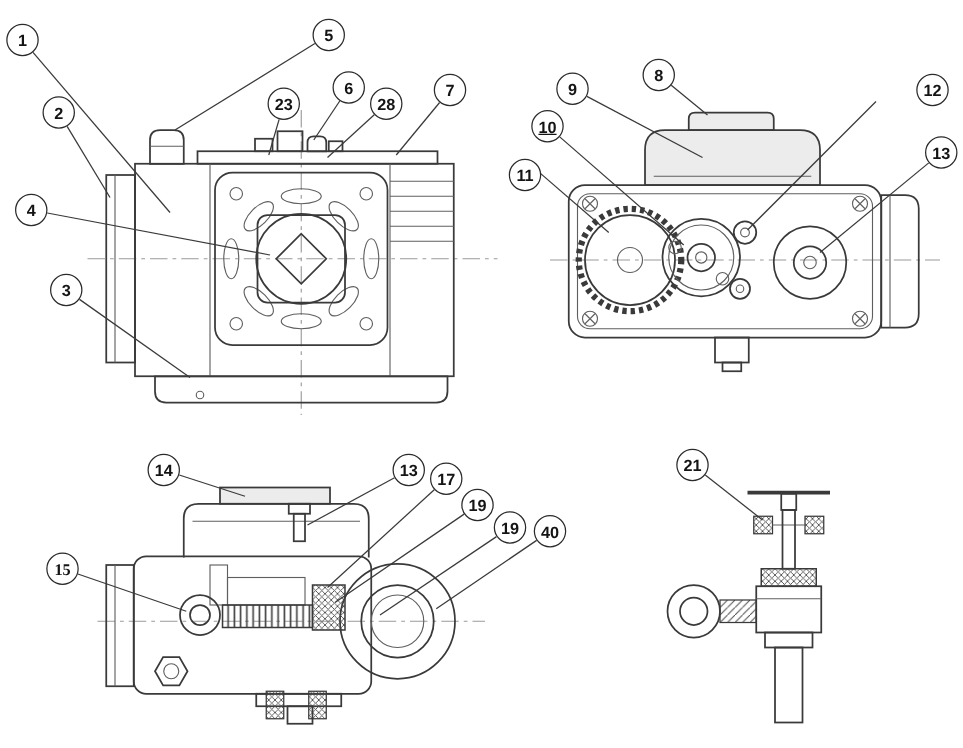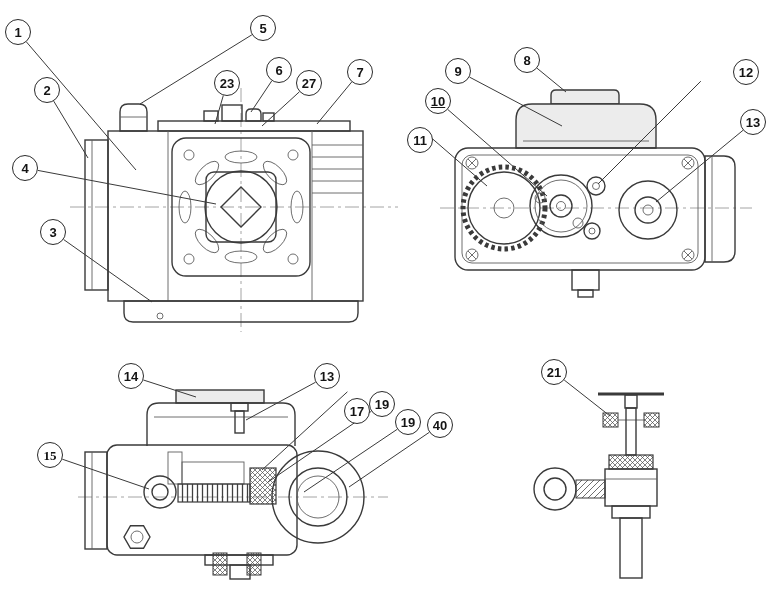--- a/index.html
+++ b/index.html
@@ -280,32 +280,32 @@
         <line x1="564.2" y1="380.0" x2="610" y2="416"></line>
       </g>
   </svg>
 
   <div id="callout-layer">
       <div class="callout" style="left: 5px; top: 19px;">1</div>
       <div class="callout" style="left: 34px; top: 77px;">2</div>
       <div class="callout" style="left: 250px; top: 15px;">5</div>
       <div class="callout" style="left: 214px; top: 70px;">23</div>
       <div class="callout" style="left: 266px; top: 57px;">6</div>
-      <div class="callout" style="left: 296px; top: 70px;">27</div>
+      <div class="callout" style="left: 296px; top: 70px;">28</div>
       <div class="callout" style="left: 347px; top: 59px;">7</div>
       <div class="callout" style="left: 12px; top: 155px;">4</div>
       <div class="callout" style="left: 40px; top: 219px;">3</div>
       <div class="callout" style="left: 514px; top: 47px;">8</div>
       <div class="callout" style="left: 445px; top: 58px;">9</div>
       <div class="callout" style="left: 425px; top: 88px; text-decoration: underline;">10</div>
       <div class="callout" style="left: 407px; top: 115px; margin-top: 12px;">11</div>
       <div class="callout" style="left: 697px; top: 59px; margin-left: 36px;">12</div>
       <div class="callout" style="left: 740px; top: 109px;">13</div>
       <div class="callout" style="left: 118px; top: 363px;">14</div>
       <div class="callout" style="left: 314px; top: 363px;">13</div>
-      <div class="callout" style="left: 344px; top: 370px; margin-top: 28px;">17</div>
+      <div class="callout" style="left: 344px; top: 370px;">17</div>
       <div class="callout" style="left: 369px; top: 391px;">19</div>
       <div class="callout" style="left: 395px; top: 409px;">19</div>
       <div class="callout" style="left: 427px; top: 412px;">40</div>
       <div class="callout" style="left: 37px; top: 442px; font-family: Liberation Serif, serif;">15</div>
       <div class="callout" style="left: 541px; top: 359px; text-align: right;">21</div>
     </div>
 </div>
 
 </body></html>

